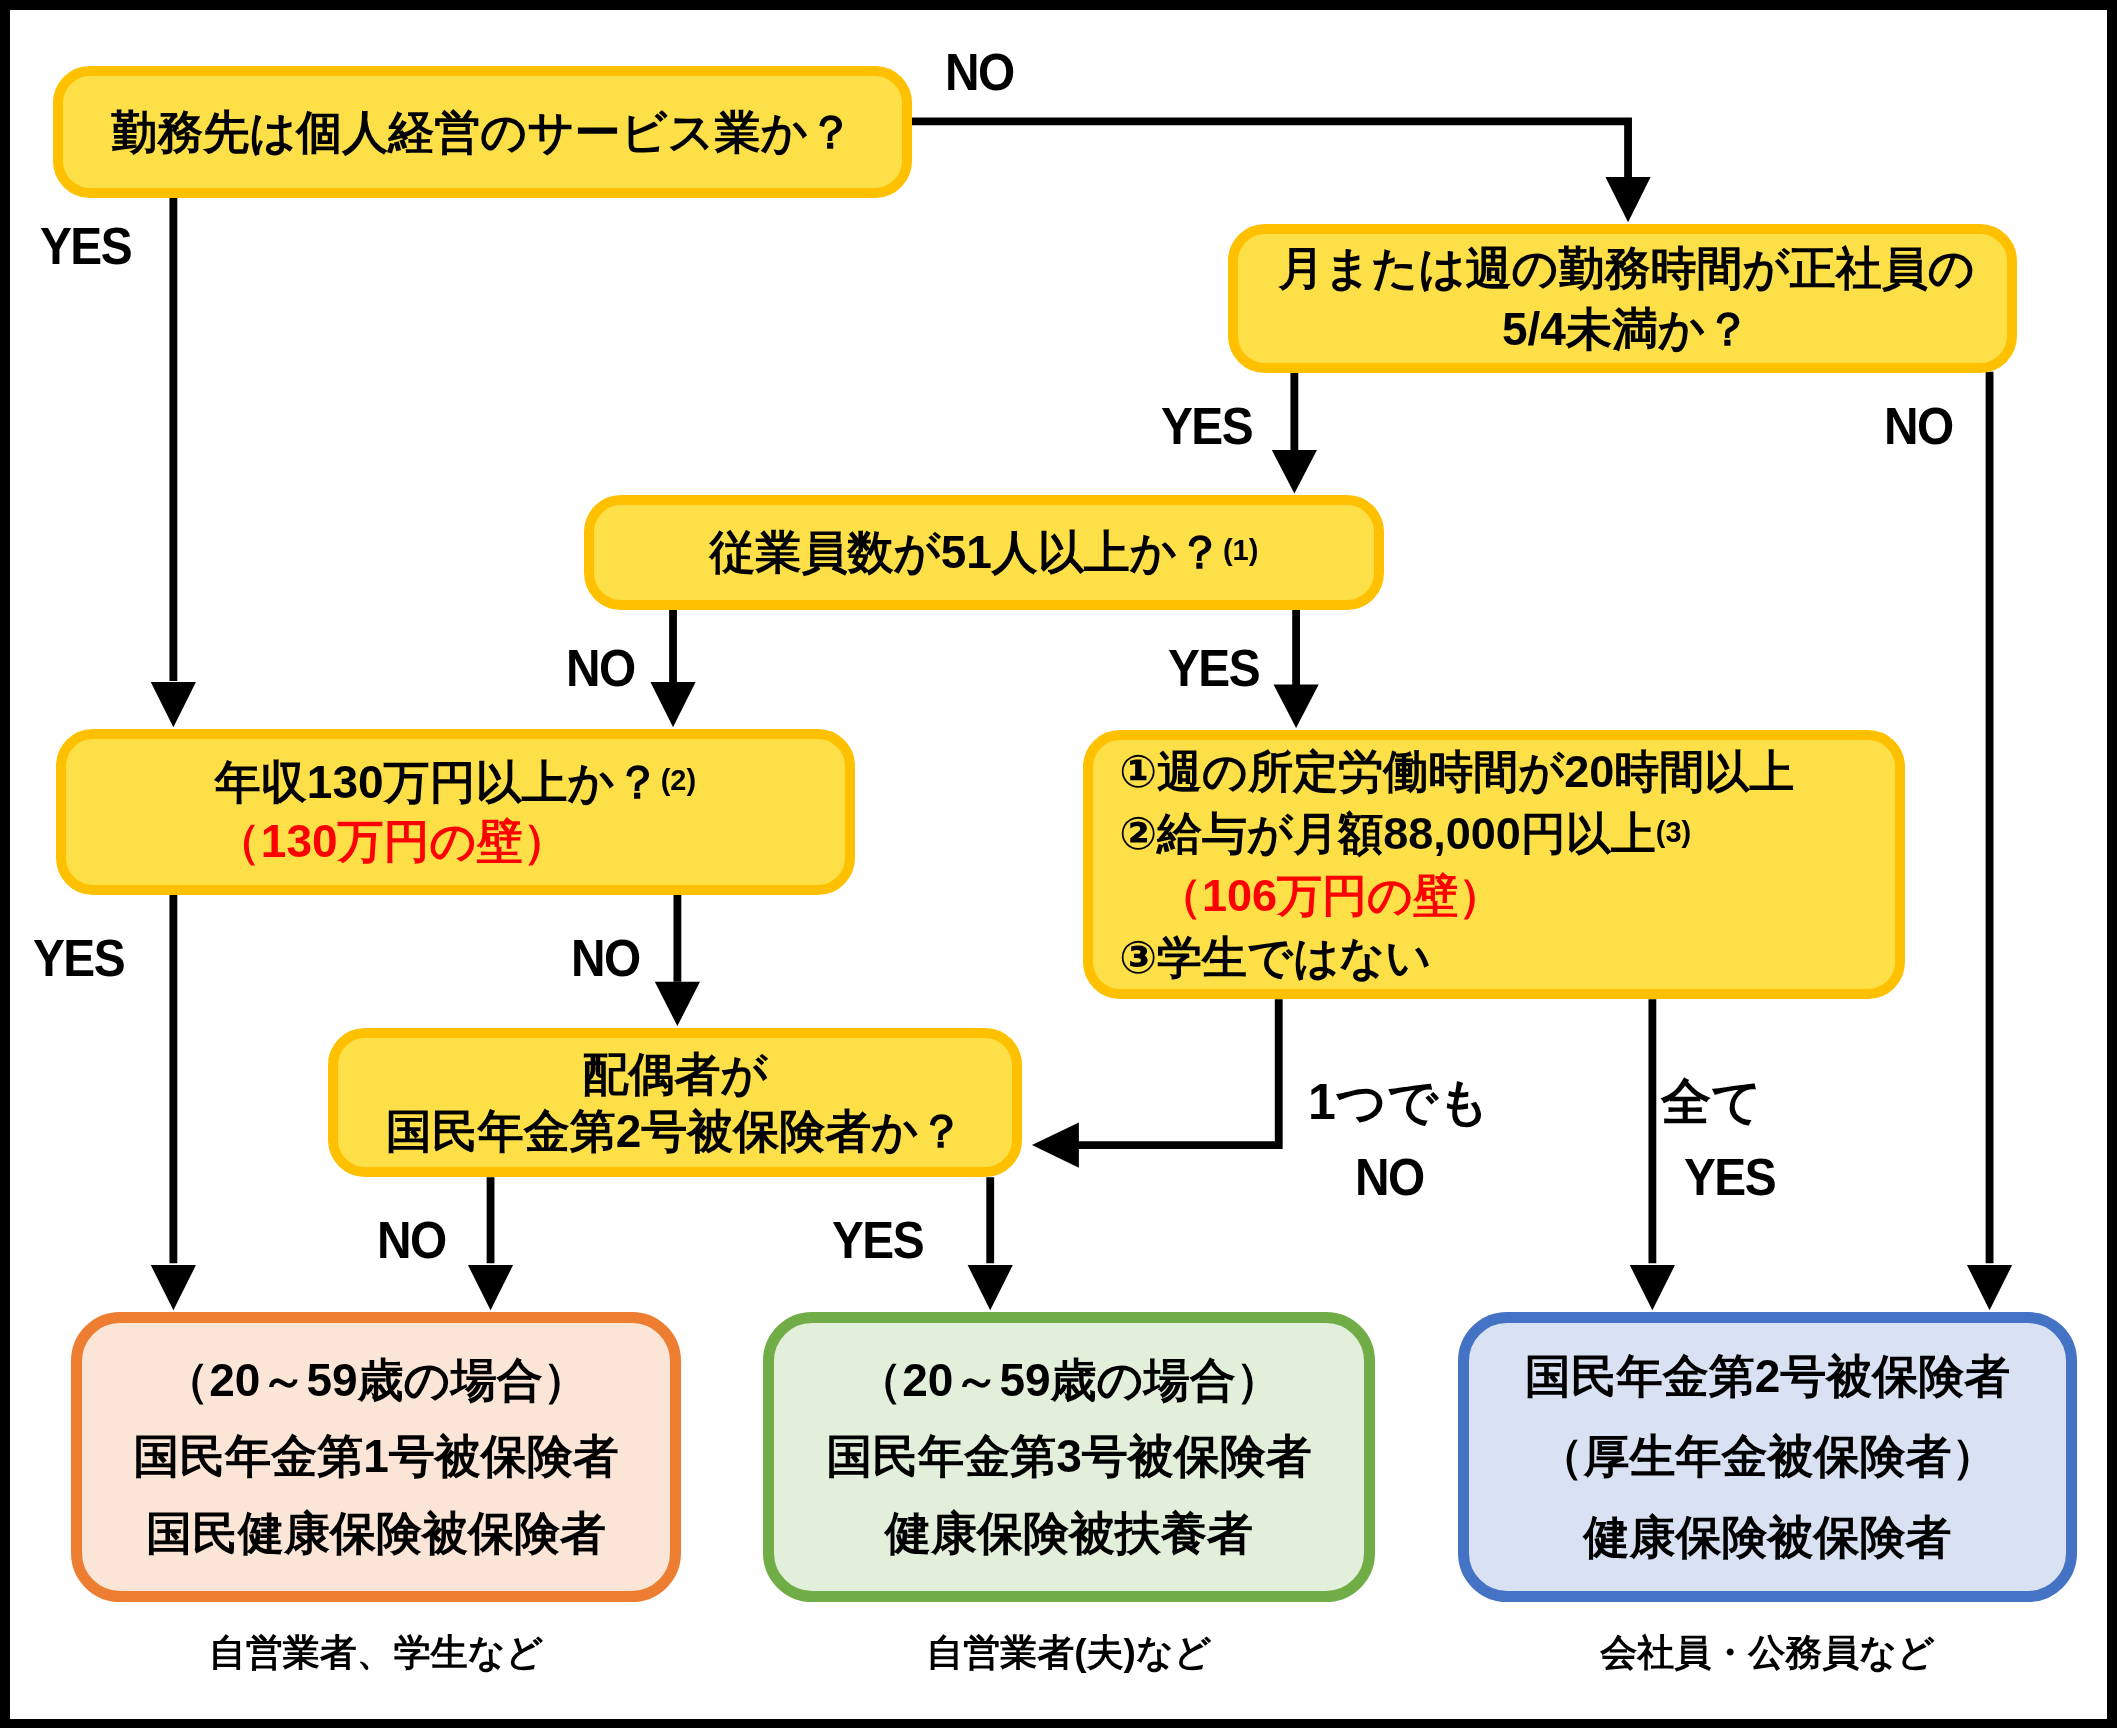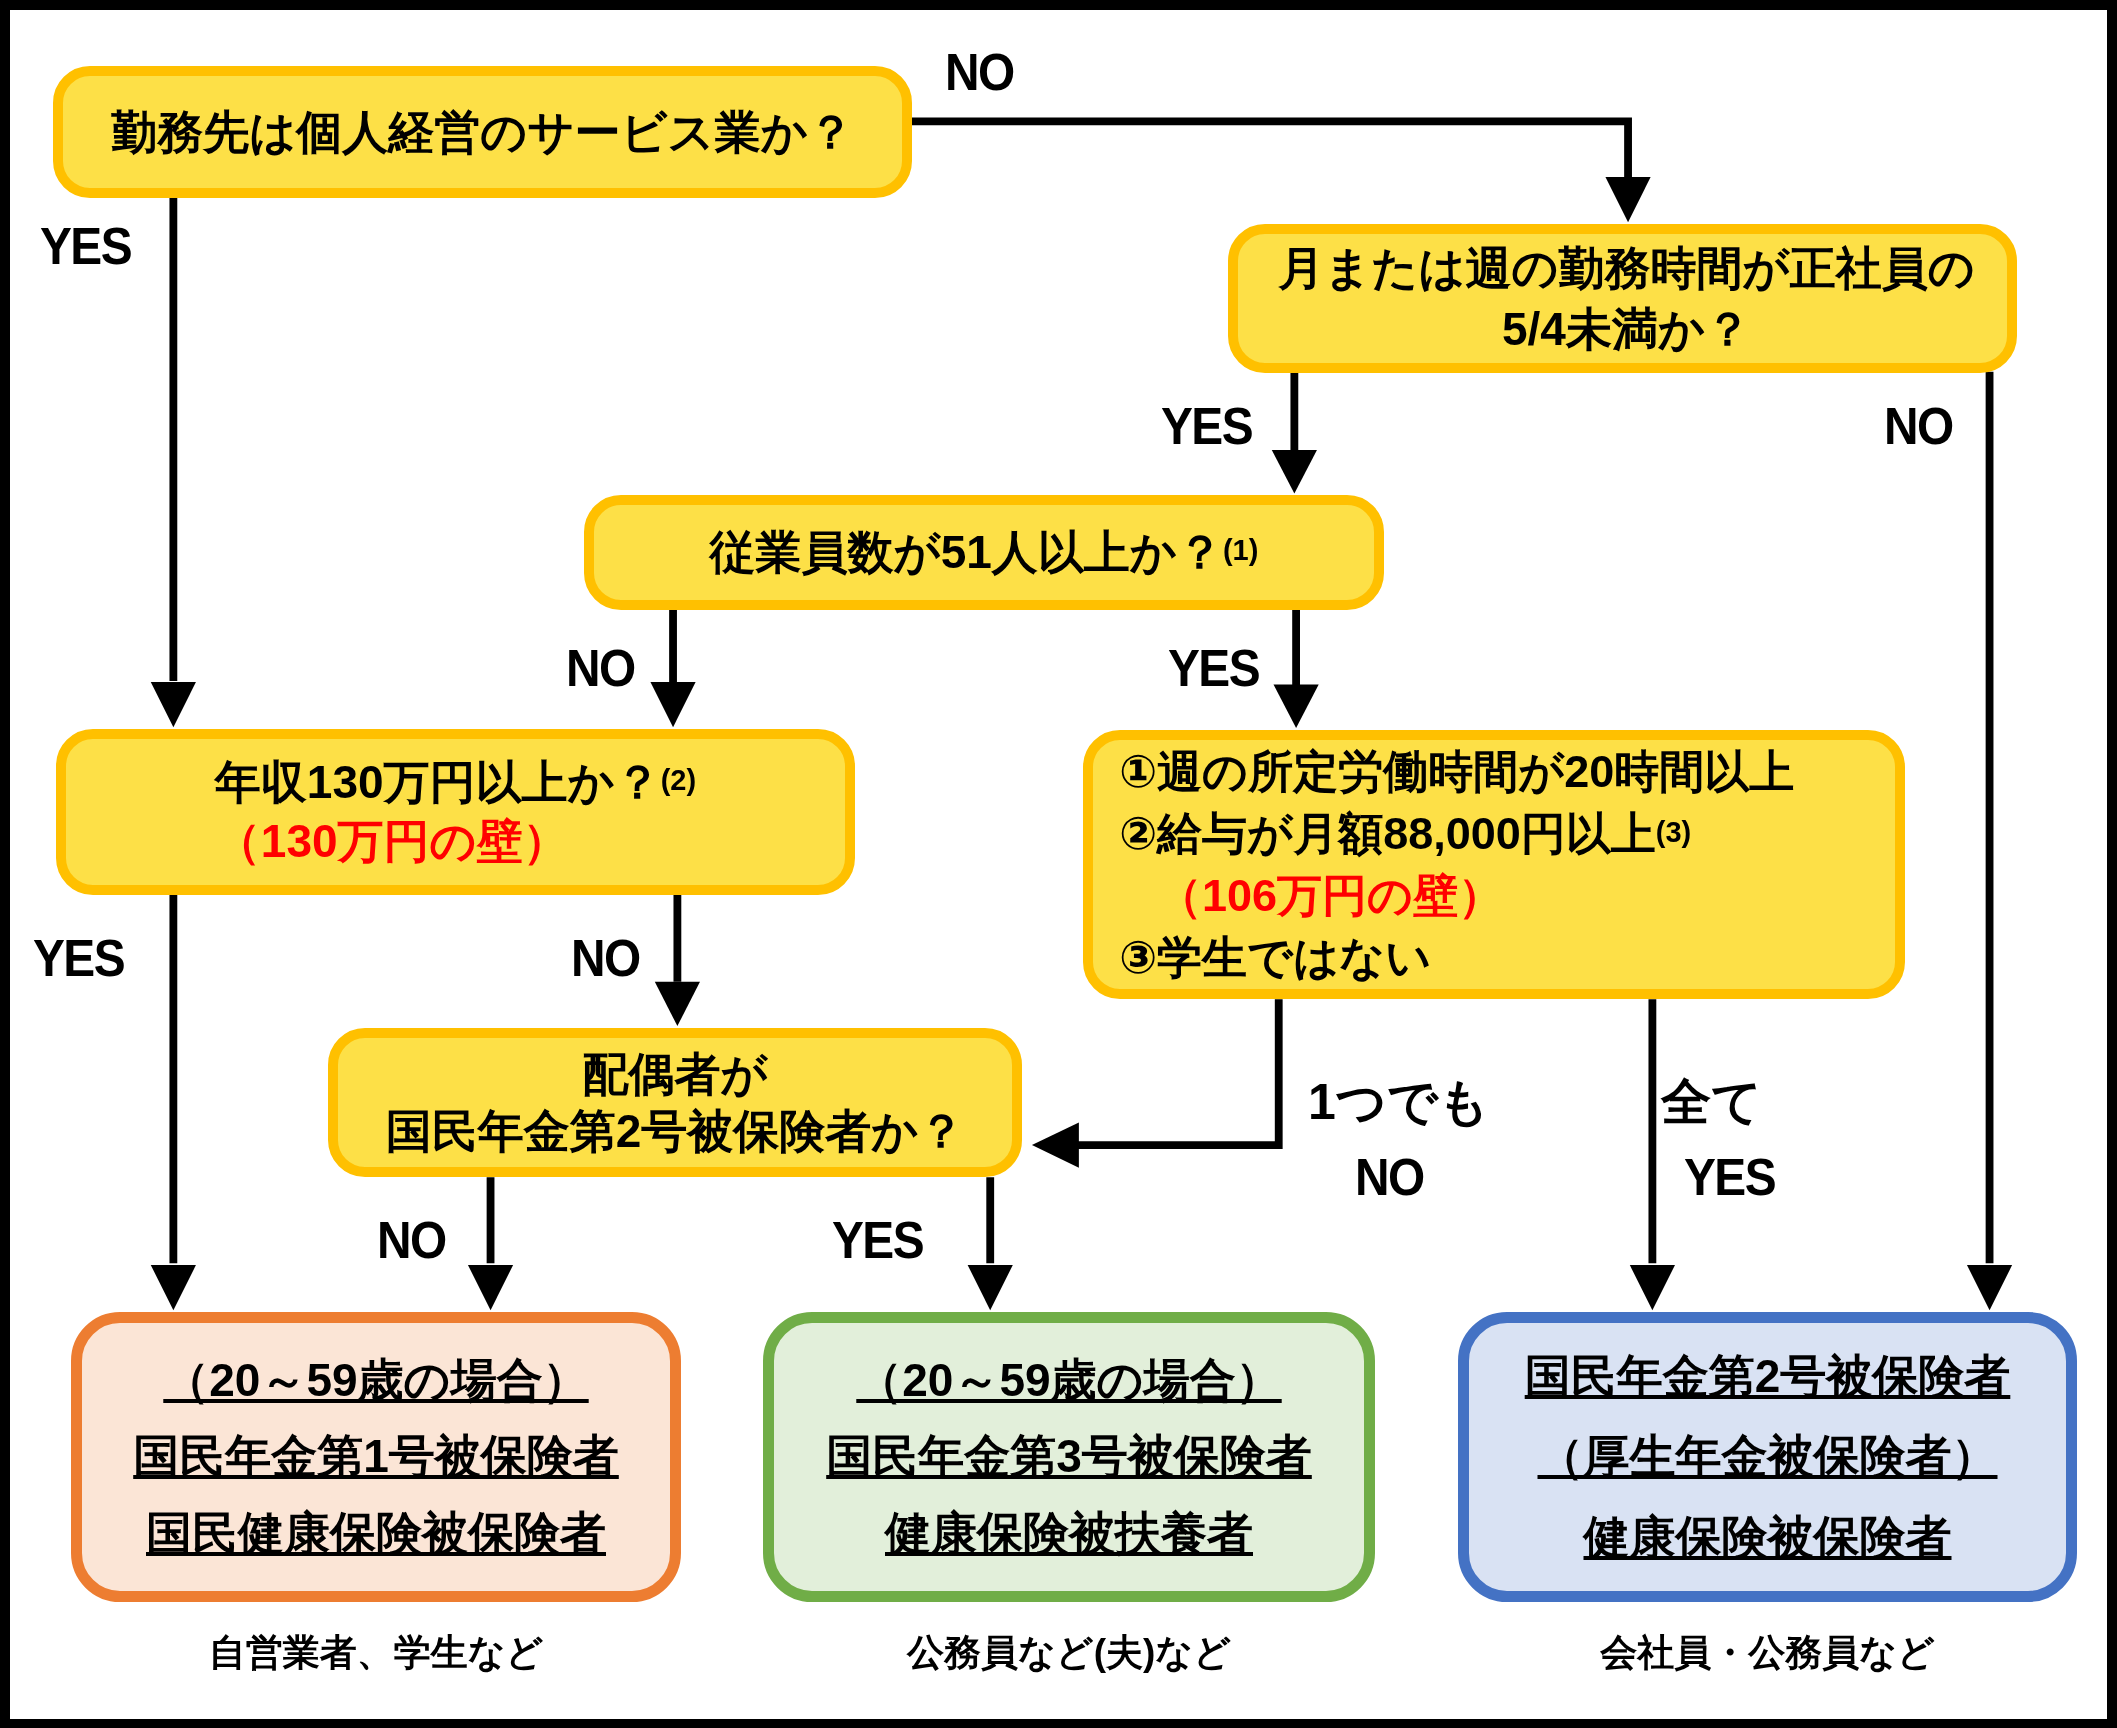--- a/index.html
+++ b/index.html
@@ -15,21 +15,21 @@
     position:absolute;box-sizing:border-box;background:#fde047;
     border:10.4px solid var(--question-border,#FFC000);border-radius:37px;
     display:flex;flex-direction:column;justify-content:center;align-items:center;
     color:var(--text-black,#000);font-weight:700;font-size:46px;line-height:63px;text-align:center;
   }
   .qbox .leftblock{display:inline-block;text-align:left;}
   .qbox.lefty{align-items:flex-start;text-align:left;}
   .rbox{
     position:absolute;box-sizing:border-box;border-radius:49px;border-width:11.3px;border-style:solid;
     display:flex;flex-direction:column;justify-content:space-evenly;align-items:center;
-    color:var(--text-black,#000);font-weight:700;font-size:46px;text-align:center;padding:12px 7px;text-decoration:underline;
+    color:var(--text-black,#000);font-weight:700;font-size:46px;text-align:center;padding:12px 7px;
   }
   .rbox.orange{border-color:var(--result1-border,#ED7D31);background:var(--result1-fill,#FBE5D6);}
   .rbox.green{border-color:var(--result3-border,#70AD47);background:var(--result3-fill,#E2EFDA);}
   .rbox.blue{border-color:var(--result2-border,#4472C4);background:var(--result2-fill,#D9E2F3);gap:8px;}
   .red{color:var(--note-red,#FF0000);}
   .lbl{
     position:absolute;color:var(--text-black,#000);font-weight:700;font-size:52px;line-height:54px;
     letter-spacing:-1.7px;transform:scaleX(.92);transform-origin:left top;white-space:nowrap;
   }
   .lbl.jp{font-size:50px;letter-spacing:0;transform:none;}
@@ -126,21 +126,21 @@
     <div>健康保険被扶養者</div>
   </div>
 
   <div class="rbox blue" style="left:1448px;top:1302px;width:619px;height:290px;">
     <div>国民年金第2号被保険者</div>
     <div>（厚生年金被保険者）</div>
     <div>健康保険被保険者</div>
   </div>
 
   <div class="caption" style="left:61px;top:1618px;width:610px;">自営業者、学生など</div>
-  <div class="caption" style="left:753px;top:1618px;width:612px;">公務員など(夫)など</div>
+  <div class="caption" style="left:753px;top:1618px;width:612px;">自営業者(夫)など</div>
   <div class="caption" style="left:1448px;top:1618px;width:619px;">会社員・公務員など</div>
 
   <div class="lbl" style="left:935px;top:35px;">NO</div>
   <div class="lbl" style="left:29.5px;top:209px;">YES</div>
   <div class="lbl" style="left:1151px;top:389px;">YES</div>
   <div class="lbl" style="left:1874px;top:389px;">NO</div>
   <div class="lbl" style="left:556px;top:631px;">NO</div>
   <div class="lbl" style="left:1158px;top:631px;">YES</div>
   <div class="lbl" style="left:22.6px;top:921px;">YES</div>
   <div class="lbl" style="left:561px;top:921px;">NO</div>

